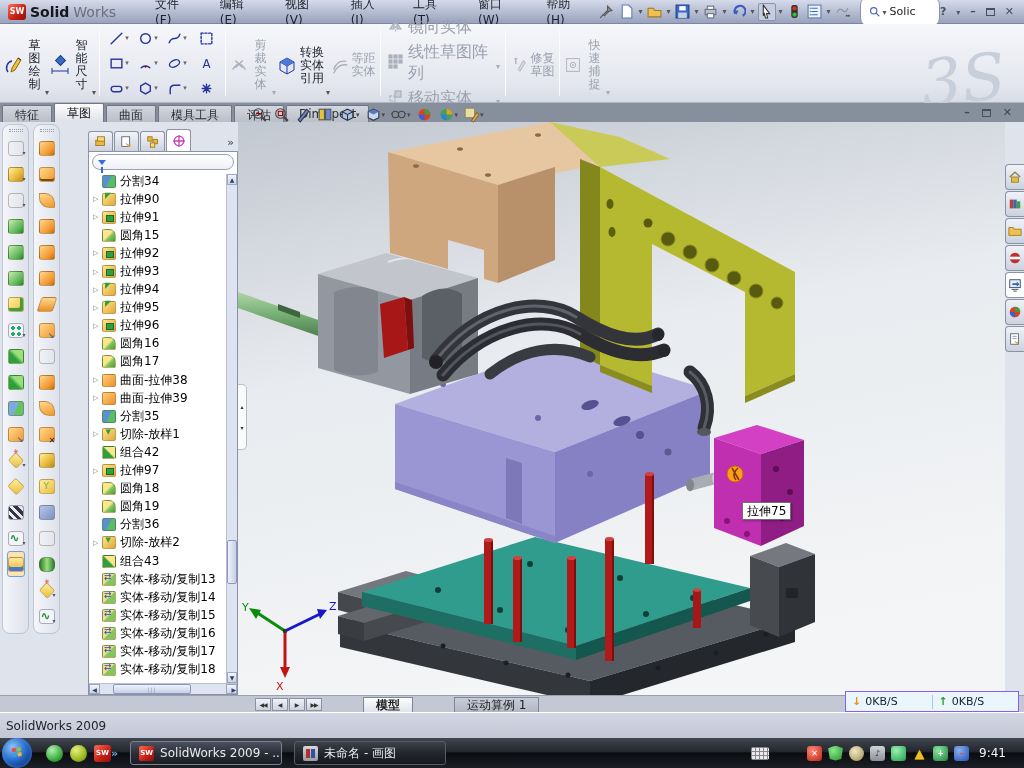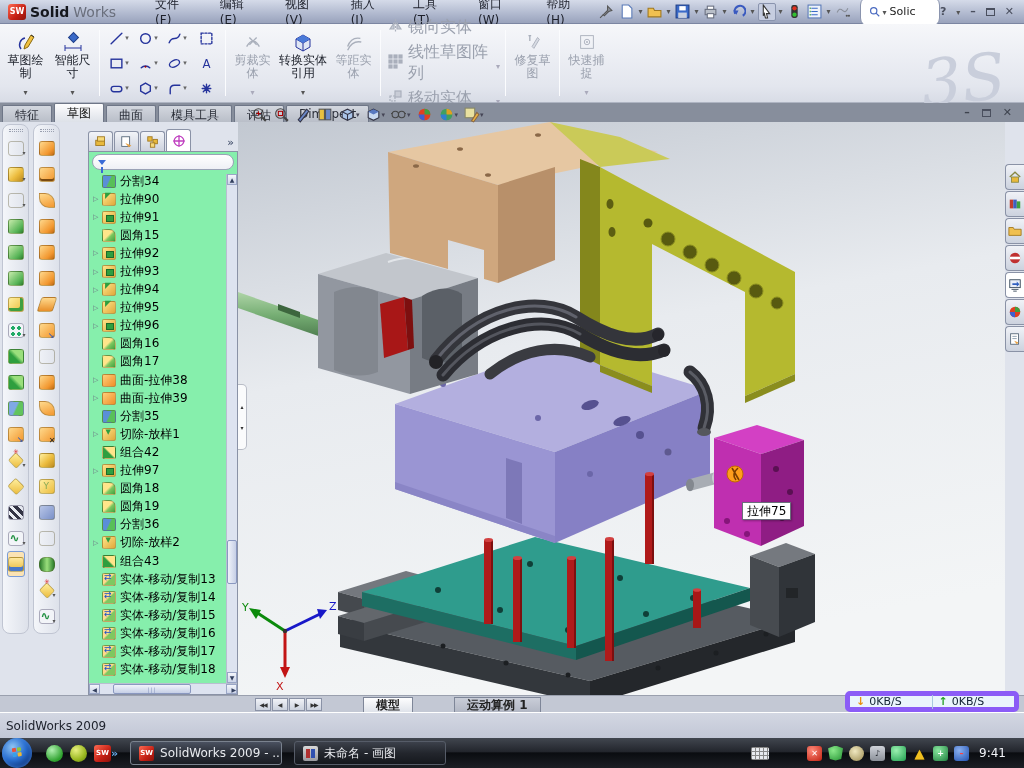--- a/index.html
+++ b/index.html
@@ -31,21 +31,21 @@
   .g-close::before{content:'✕';}
   .g-restore{display:inline-block;width:9px;height:8px;border:1px solid #4a4f5e;border-top-width:2px;background:transparent;}
   .g-caret::before{content:'▾';font-size:8px;color:#555;}
   .g-caret-dis::before{content:'▾';font-size:8px;color:#aab;}
 
   
   .cmdbar{position:absolute;left:0;top:24px;width:1024px;height:79px;
     background:linear-gradient(#f6f7fa,#e3e6ee 80%,#d8dce6);border-bottom:1px solid #aeb4c2;
     display:flex;align-items:stretch;padding:2px 4px 2px 2px;}
   .cmd-sep{width:1px;background:#c2c6d2;border-right:1px solid #fbfcfe;margin:4px 3px;}
-  .bigbtn{width:47px;display:flex;flex-direction:column;align-items:center;justify-content:flex-start;
+  .bigbtn{width:47px;display:flex;align-items:center;justify-content:flex-start;
     padding-top:4px;font-size:12px;line-height:13px;text-align:center;color:#20242e;}
   .bigbtn .bic{height:24px;display:flex;align-items:center;}
   .bigbtn .bcaret{margin-top:auto;margin-bottom:1px;}
   .bigbtn.dis{color:#9ba1ae;}
   .bigbtn.w52{width:54px;}
   .palette{display:grid;grid-template-columns:repeat(4,28px);grid-auto-rows:24px;align-content:center;gap:1px;padding:0 2px;}
   .pbtn{display:flex;align-items:center;justify-content:center;}
   .psvg{width:15px;height:15px;stroke:#25339c;fill:none;stroke-width:1.3;stroke-linecap:round;}
   .pbtn .pcar{font-size:7px;color:#666;margin-left:1px;}
   .stackcol{display:flex;flex-direction:column;justify-content:center;gap:4px;width:118px;}
@@ -103,21 +103,21 @@
 
   
   .tree-panel{position:absolute;left:88px;top:6px;width:150px;height:567px;display:flex;flex-direction:column;}
   .fm-tabs{display:flex;align-items:flex-end;height:23px;gap:1px;}
   .fm-tab{width:25px;height:20px;background:linear-gradient(#f2f4f8,#cdd2de);border:1px solid #8a92a6;border-bottom:none;
     border-radius:3px 3px 0 0;display:flex;align-items:center;justify-content:center;}
   .fm-tab.active{background:#fff;height:22px;}
   .fm-tab svg{width:14px;height:14px;}
   .fm-more{margin-left:auto;font-size:11px;color:#33405e;padding:0 4px 2px;}
   .fm-more::before{content:'»';}
-  .panel-body{flex:1;background:#86efac;border:1px solid #8a92a6;display:flex;flex-direction:column;position:relative;}
+  .panel-body{flex:1;background:#ffffff;border:1px solid #8a92a6;display:flex;flex-direction:column;position:relative;}
   .filter-bar{height:16px;margin:2px 3px;border:1px solid #9aa2b6;border-radius:8px;background:linear-gradient(#fff,#eef0f5);
     display:flex;align-items:center;padding:0 5px;}
   .funnel{width:0;height:0;border-left:4px solid transparent;border-right:4px solid transparent;border-top:5px solid #3a6bd6;position:relative;}
   .funnel::after{content:'';position:absolute;left:-1px;top:-1px;width:2px;height:6px;background:#3a6bd6;top:2px;}
   .tree-list{flex:1;overflow:hidden;padding-left:4px;position:relative;}
   .trow{display:flex;align-items:center;height:18.1px;font-size:12px;color:#000;white-space:nowrap;}
   .texp{width:9px;font-size:7px;color:#6a7080;flex:none;}
   .ticn{flex:none;width:14px;height:13px;border-radius:2px;margin-right:4px;border:1px solid rgba(80,70,30,.35);position:relative;}
   .ti-split{background:linear-gradient(115deg,#5a8fd8 45%,#58c058 55%);}
   .ti-extrude-boss{background:linear-gradient(135deg,#ffe58a,#e0a83a);}
@@ -176,21 +176,21 @@
   .modeltabs{position:absolute;left:0;top:695px;width:1024px;height:17px;background:#c3c8d4;border-top:1px solid #9aa0ae;
     display:flex;align-items:flex-end;gap:38px;}
   .mt-nav{display:flex;gap:1px;margin-left:255px;margin-bottom:1px;}
   .mt-btn{width:16px;height:13px;background:linear-gradient(#f0f2f7,#ccd2de);border:1px solid #8a92a6;
     font-size:6px;color:#333;display:flex;align-items:center;justify-content:center;}
   .mt-first::before{content:'◀◀';letter-spacing:-1px;}
   .mt-prev::before{content:'◀';}
   .mt-next::before{content:'▶';}
   .mt-last::before{content:'▶▶';letter-spacing:-1px;}
   .mtab{height:15px;padding:0 12px;font-size:12px;color:#222;background:linear-gradient(#c9cdd8,#b2b7c4);
-    border:1px solid #7e8698;border-bottom:none;margin-left:3px;display:flex;align-items:center;font-weight:bold;}
+    border:1px solid #7e8698;border-bottom:none;margin-left:3px;display:flex;align-items:center;}
   .mtab.active{background:linear-gradient(#fdfdfe,#dfe3ea);font-weight:bold;}
 
   
   .statusbar{position:absolute;left:0;top:712px;width:1024px;height:26px;background:linear-gradient(#d3d7e2,#c2c7d6);
     border-top:1px solid #fff;display:flex;align-items:center;font-size:12px;color:#20242e;}
   .sb-left{padding-left:6px;}
   .sb-right{margin-left:auto;display:flex;align-items:center;gap:8px;padding-right:10px;}
   .sb-sep{width:1px;height:14px;background:#9aa0b0;border-right:1px solid #eef;}
   .sb-help{width:16px;height:15px;border:1px solid #5a7ab8;background:#dfe6f4;color:#1f8f3f;font-weight:bold;
     font-size:11px;display:flex;align-items:center;justify-content:center;}
@@ -238,21 +238,21 @@
   .tr-warning{background:transparent;}
   .tr-warning::before{content:'▲';color:#f0c020;font-size:13px;text-shadow:0 0 1px #806000;}
   .tr-defender{background:radial-gradient(circle at 35% 30%,#8ae8a0,#1f7f3f);}
   .tr-defender::before{content:'+';}
   .tr-sync-disabled{background:radial-gradient(circle at 35% 30%,#8ab0f0,#2050b0);}
   .tr-sync-disabled::before{content:'–';color:#ff4040;}
   .clock{color:#f0f2f6;font-size:12px;padding:0 10px 0 4px;}
 
   
   .netwidget{position:absolute;left:845px;top:691px;width:174px;height:21px;background:#eaf5fc;
-    border:5px solid #8b5cf6;border-radius:5px;display:flex;align-items:center;font-size:11px;color:#123;z-index:20;}
+    border:1px solid #8b5cf6;border-radius:0;display:flex;align-items:center;font-size:11px;color:#123;z-index:20;}
   .nw-cell{flex:1;display:flex;align-items:center;gap:4px;padding:0 6px;}
   .nw-div{width:1px;height:14px;background:#a8c8e0;}
   .nw-down{color:#e89010;font-weight:bold;}
   .nw-down::before{content:'↓';}
   .nw-up{color:#28a028;font-weight:bold;}
   .nw-up::before{content:'↑';}
 </style>
 </head>
 <body>
 

